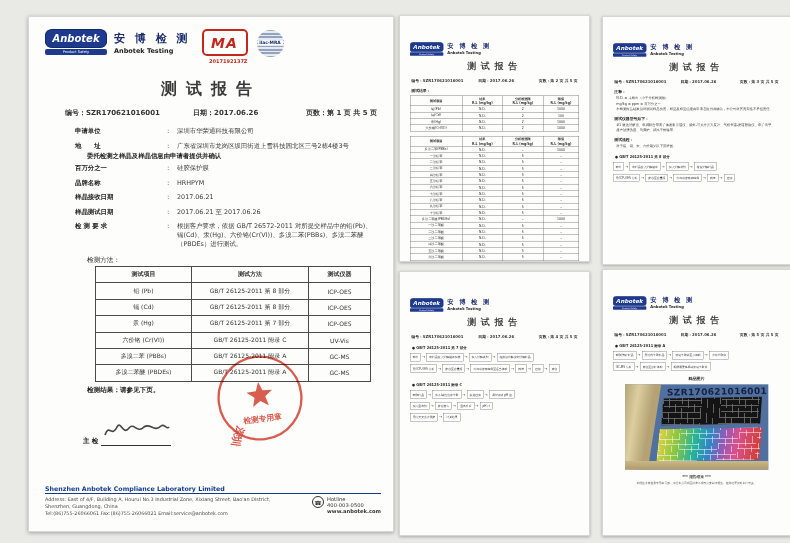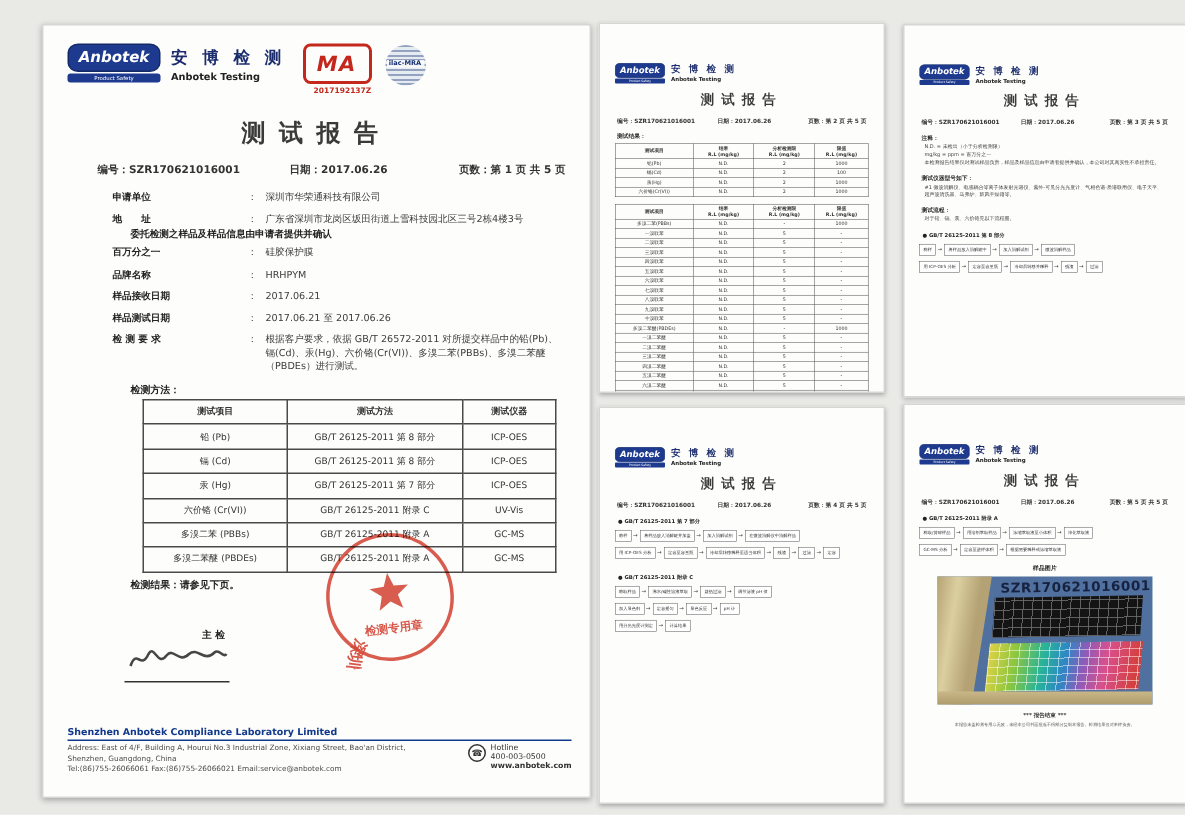--- a/index.html
+++ b/index.html
@@ -32,28 +32,28 @@
   .meta-row{position:absolute;left:36px;right:16px;top:91px;display:flex;font-size:7px;font-weight:bold;color:#333;gap:12px;}
   .meta-no{flex:1.35;}.meta-date{flex:1;}.meta-pages{flex:1;text-align:right;}
   .fieldblock{position:absolute;left:46px;right:18px;font-size:6.4px;}
   #fields1{top:110px;}
   .confirm-line{position:absolute;left:58px;right:18px;top:135px;font-size:6.4px;font-weight:bold;color:#222;}
   #fields2{top:147px;}
   .frow{display:flex;align-items:flex-start;margin-bottom:5.6px;}
   .flabel{flex:none;width:90px;font-weight:bold;color:#222;white-space:pre;}
   .fcolon{flex:none;width:12px;}
   .fvalue{flex:1;line-height:8.6px;}
-  .methods-caption{position:absolute;left:58px;top:239px;font-size:6.6px;font-weight:bold;color:#222;}
+  .methods-caption{position:absolute;left:58px;top:239px;font-size:6.6px;font-weight:normal;color:#222;}
   table.methods{position:absolute;left:66px;right:22px;top:249px;border-collapse:collapse;width:276px;table-layout:fixed;}
   table.methods th,table.methods td{border:1px solid #4a4a4a;font-size:6px;text-align:center;padding:3.2px 2px;color:#333;}
   table.methods th{font-weight:bold;}
   .mc1{width:35%;}.mc2{width:43%;}.mc3{width:22%;}
   .result-line{position:absolute;left:58px;top:369px;font-size:6.6px;font-weight:bold;color:#222;}
   .sign-row{position:absolute;left:54px;right:16px;top:402px;display:flex;align-items:flex-end;gap:6px;}
-  .sign-group{display:flex;align-items:flex-end;flex-direction:column;}
+  .sign-group{display:flex;align-items:flex-end;}
   .sign-label{font-size:6.5px;font-weight:bold;color:#222;margin-right:3px;white-space:nowrap;}
   .sign-line{border-bottom:1px solid #333;}
   .stamp{position:absolute;left:186px;top:336px;width:90px;height:90px;mix-blend-mode:multiply;transform:rotate(-7deg);opacity:.92;}
   .doc-footer{position:absolute;left:16px;right:12px;bottom:14px;}
   .f-company{font-size:6.3px;font-weight:bold;color:#123a8c;border-bottom:1.2px solid #123a8c;padding-bottom:1.5px;margin-bottom:2px;}
   .f-cols{display:flex;justify-content:space-between;align-items:flex-start;}
   .f-left{font-size:4.9px;color:#4b4b4b;line-height:7px;}
   .f-right{font-size:5.2px;color:#333;text-align:left;display:flex;gap:3px;align-items:flex-start;}
   .hot-icon{flex:none;width:10px;height:10px;border:1px solid #333;border-radius:50%;display:flex;align-items:center;justify-content:center;font-size:6px;color:#333;}
   .f-site{font-weight:bold;}

